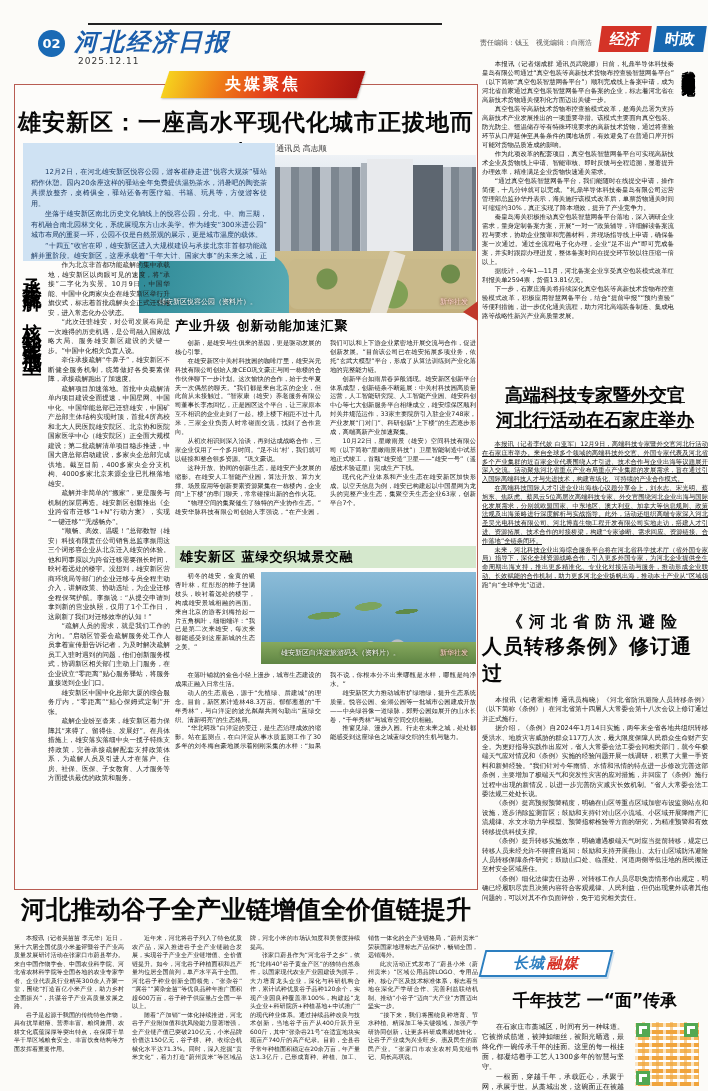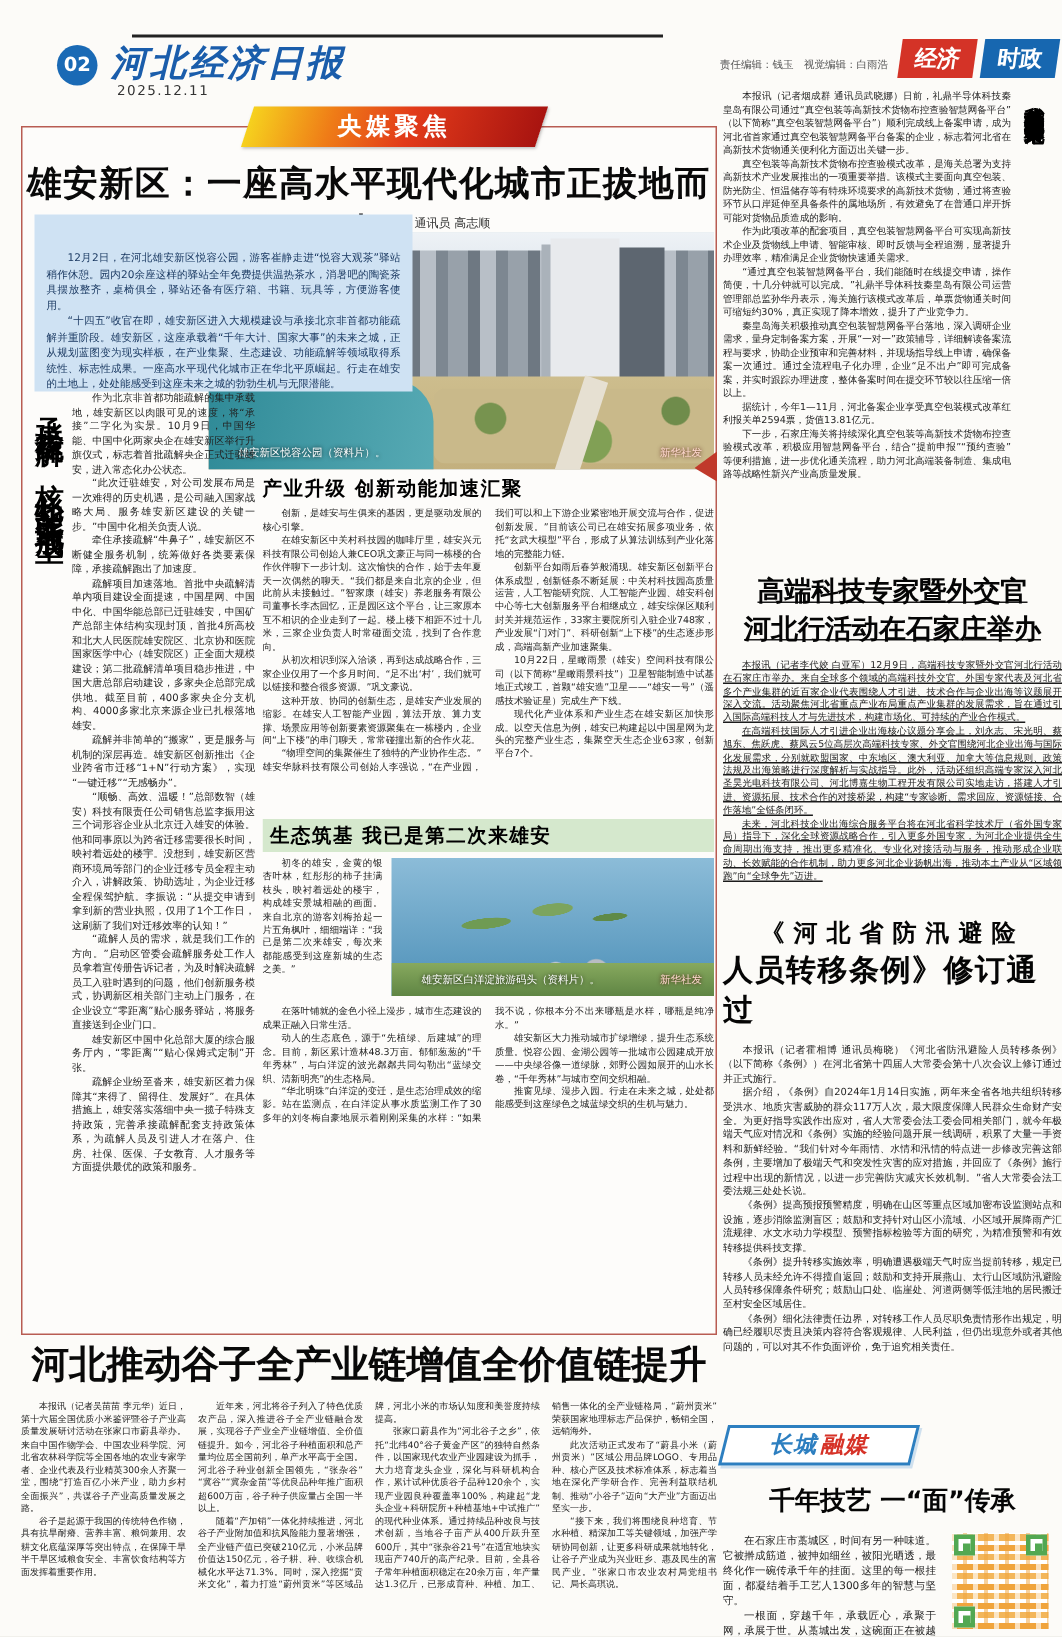--- a/index.html
+++ b/index.html
@@ -141,20 +141,21 @@
       <div class="ph1-ground"></div>
       <div class="ph1-green"></div>
       <div class="ph1-road"></div>
       <div class="ph1-water"></div>
       <div class="ph-cap">雄安新区悦容公园（资料片）。</div>
       <div class="ph-credit">新华社发</div>
     </div>
 
     <div class="leadbox">
         <p>12月2日，在河北雄安新区悦容公园，游客崔静走进“悦容大观茶”驿站稍作休憩。园内20余座这样的驿站全年免费提供温热茶水，消暑吧的陶瓷茶具摆放整齐，桌椅俱全，驿站还备有医疗箱、书籍、玩具等，方便游客使用。</p>
+        <p>坐落于雄安新区南北历史文化轴线上的悦容公园，分北、中、南三期，有机融合南北园林文化，系统展现东方山水美学。作为雄安“300米进公园”城市布局的重要一环，公园不仅是自然景观的展示，更是城市温度的载体。</p>
         <p>“十四五”收官在即，雄安新区进入大规模建设与承接北京非首都功能疏解并重阶段。雄安新区，这座承载着“千年大计、国家大事”的未来之城，正从规划蓝图变为现实样板，在产业集聚、生态建设、功能疏解等领域取得系统性、标志性成果。一座高水平现代化城市正在华北平原崛起。行走在雄安的土地上，处处能感受到这座未来之城的勃勃生机与无限潜能。</p>
       </div>
 
     <div class="fold"></div>
 
     <div class="vhead1">承接疏解　核心功能落地成型</div>
     <div class="col1 bodytext">
         <p>作为北京非首都功能疏解的集中承载地，雄安新区以肉眼可见的速度，将“承接”二字化为实景。10月9日，中国华能、中国中化两家央企在雄安新区举行升旗仪式，标志着首批疏解央企正式迁驻雄安，进入常态化办公状态。</p>
         <p>“此次迁驻雄安，对公司发展布局是一次难得的历史机遇，是公司融入国家战略大局、服务雄安新区建设的关键一步。”中国中化相关负责人说。</p>
         <p>牵住承接疏解“牛鼻子”，雄安新区不断健全服务机制，统筹做好各类要素保障，承接疏解跑出了加速度。</p>
@@ -172,21 +173,21 @@
           <p>创新，是雄安与生俱来的基因，更是驱动发展的核心引擎。</p>
           <p>在雄安新区中关村科技园的咖啡厅里，雄安兴元科技有限公司创始人兼CEO巩文豪正与同一栋楼的合作伙伴聊下一步计划。这次愉快的合作，始于去年夏天一次偶然的聊天。“我们都是来自北京的企业，但此前从未接触过。”智家康（雄安）养老服务有限公司董事长李杰回忆，正是园区这个平台，让三家原本互不相识的企业走到了一起。楼上楼下相距不过十几米，三家企业负责人时常碰面交流，找到了合作意向。</p>
           <p>从初次相识到深入洽谈，再到达成战略合作，三家企业仅用了一个多月时间。“足不出‘村’，我们就可以链接和整合很多资源。”巩文豪说。</p>
           <p>这种开放、协同的创新生态，是雄安产业发展的缩影。在雄安人工智能产业园，算法开放、算力支撑、场景应用等创新要素资源聚集在一栋楼内，企业间“上下楼”的串门聊天，常常碰撞出新的合作火花。</p>
           <p>“物理空间的集聚催生了独特的产业协作生态。”雄安华脉科技有限公司创始人李强说，“在产业园，我们可以和上下游企业紧密地开展交流与合作，促进创新发展。”目前该公司已在雄安拓展多项业务，依托“玄武大模型”平台，形成了从算法训练到产业化落地的完整能力链。</p>
           <p>创新平台如雨后春笋般涌现。雄安新区创新平台体系成型，创新链条不断延展：中关村科技园高质量运营，人工智能研究院、人工智能产业园、雄安科创中心等七大创新服务平台相继成立，雄安综保区顺利封关并规范运作，33家主要院所引入驻企业748家，产业发展“门对门”、科研创新“上下楼”的生态逐步形成，高端高新产业加速聚集。</p>
           <p>10月22日，星瞰雨景（雄安）空间科技有限公司（以下简称“星瞰雨景科技”）卫星智能制造中试基地正式竣工，首颗“雄安造”卫星——“雄安一号”（遥感技术验证星）完成生产下线。</p>
           <p>现代化产业体系和产业生态在雄安新区加快形成。以空天信息为例，雄安已构建起以中国星网为龙头的完整产业生态，集聚空天生态企业63家，创新平台7个。</p>
         </div>
 
-      <div class="sec-h green">生态筑基 我已是第二次来雄安</div>
+      <div class="sec-h green">雄安新区 蓝绿交织城景交融</div>
       <div class="eco-top">
         <div class="ecoL">
             <p>初冬的雄安，金黄的银杏叶林，红彤彤的柿子挂满枝头，映衬着远处的楼宇，构成雄安景城相融的画面。来自北京的游客刘梅拾起一片五角枫叶，细细端详：“我已是第二次来雄安，每次来都能感受到这座新城的生态之美。”</p>
           </div>
         <div class="photo2">
           <div class="ph2-marina"></div>
           <div class="ph2-domes"></div>
           <div class="ph2-shore"></div>
           <div class="ph-cap">雄安新区白洋淀旅游码头（资料片）。</div>
           <div class="ph-credit">新华社发</div>

